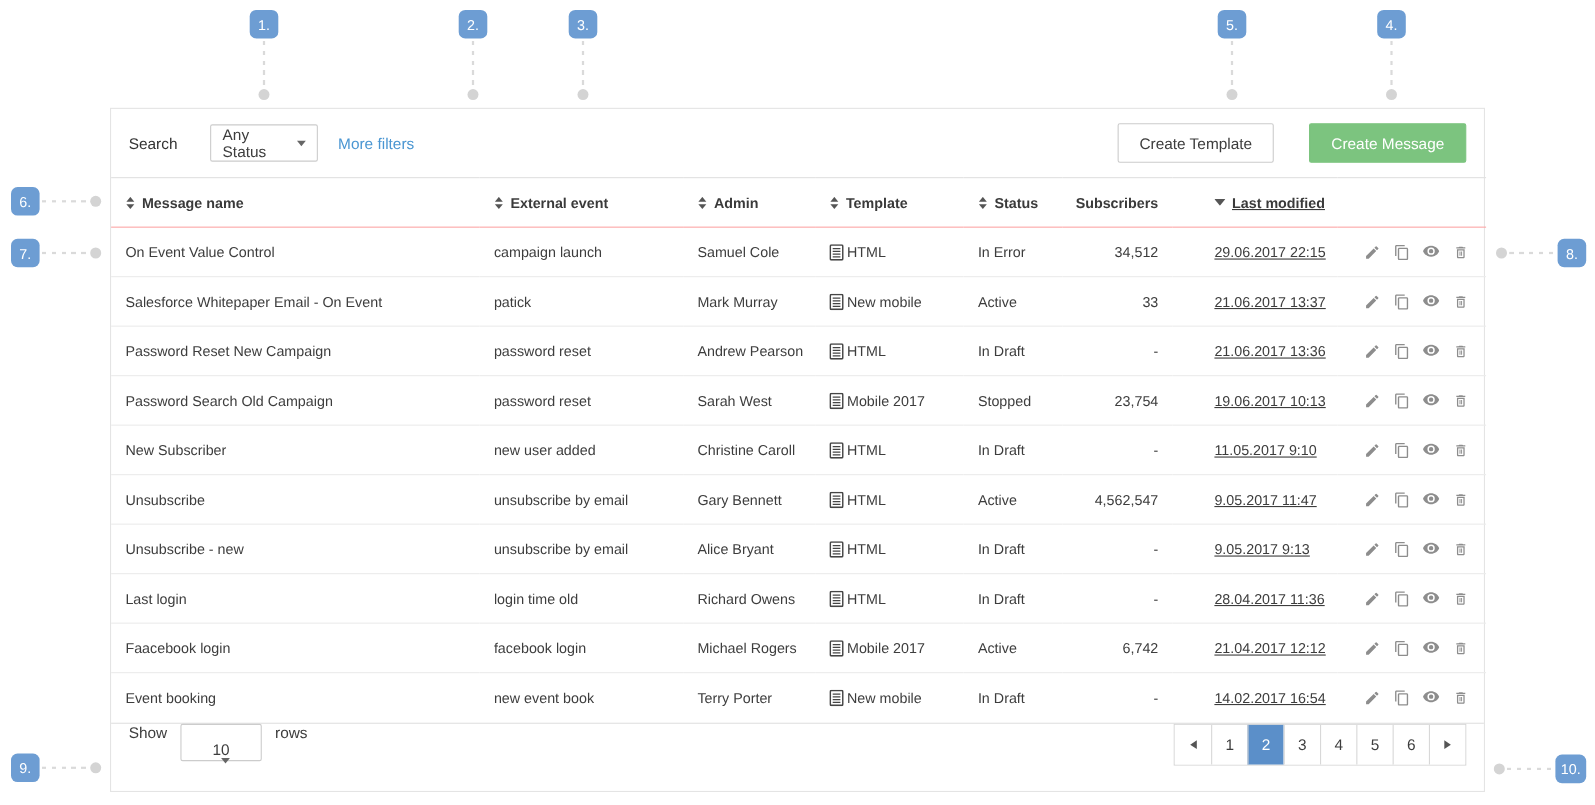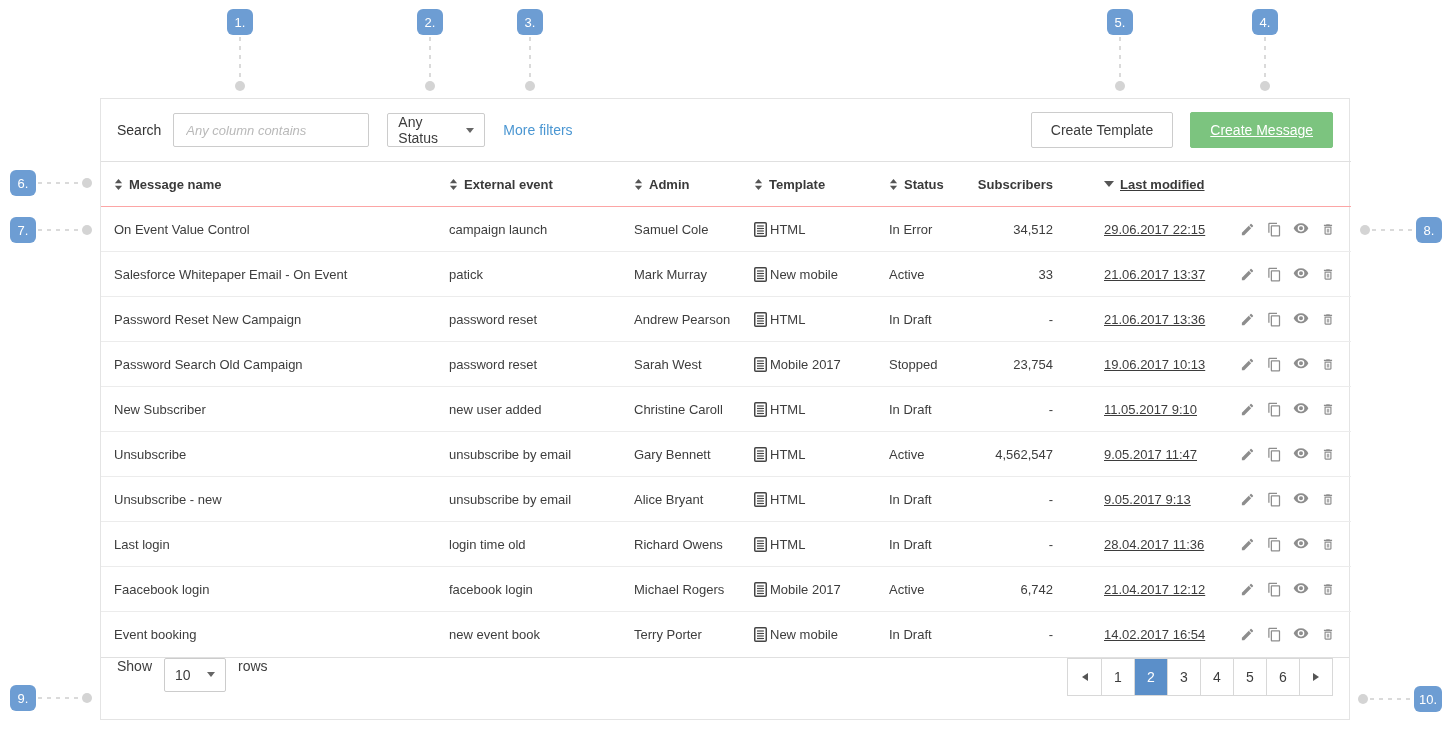--- a/index.html
+++ b/index.html
@@ -22,21 +22,21 @@
               padding:14px 10px;font-size:14px;color:#3d3d3d;box-sizing:border-box;cursor:pointer;}
   .status-select{width:98px;margin-left:18px;}
   .caret-down{width:0;height:0;border-left:4px solid transparent;border-right:4px solid transparent;
               border-top:5px solid #666;margin-left:8px;}
   .more-filters{margin-left:18px;font-size:14px;color:#4a96d2;cursor:pointer;text-decoration:none;}
   .toolbar-spacer{flex:1;}
   .btn{height:36px;padding:0 19px;font-size:14px;border-radius:2px;display:flex;
        align-items:center;cursor:pointer;box-sizing:border-box;
        font-family:"Liberation Sans","DejaVu Sans",sans-serif;}
   .btn-outline{background:#fff;border:1px solid #ccc;color:#3c3c3c;}
-  .btn-green{background:#7cc47f;border:1px solid #7cc47f;color:#fff;margin-left:17px;text-decoration:underline;}
+  .btn-green{background:#7cc47f;border:1px solid #7cc47f;color:#fff;margin-left:32px;}
 
   
   table{width:100%;border-collapse:collapse;table-layout:fixed;}
   thead tr{border-top:1px solid #e0e0e0;border-bottom:1px solid #fca5a5;}
   th{height:45px;font-size:13px;font-weight:700;color:#3a3a3a;text-align:left;
      padding:0 0 0 13px;box-sizing:border-box;}
   .th-inner{display:flex;align-items:center;gap:6px;}
   .th-right .th-inner{justify-content:flex-end;padding-right:13px;}
   .pl-lg{padding-left:38px;text-decoration:underline;}
   td{height:45px;font-size:13px;color:#3d3d3d;padding:0 0 0 13px;box-sizing:border-box;
@@ -45,21 +45,21 @@
   td.num{text-align:right;padding-right:13px;}
   .tpl-cell{display:flex;align-items:center;gap:3px;}
   .actions-cell{display:flex;align-items:center;justify-content:flex-end;gap:9px;padding-right:14px;}
   .icon-btn{width:18px;height:18px;display:flex;align-items:center;justify-content:center;cursor:pointer;}
   .icon-btn svg{display:block;}
 
   
   .tfooter{height:62px;display:flex;align-items:flex-start;padding:0 16px;
            border-top:1px solid #e0e0e0;box-sizing:border-box;}
   .show-label,.rows-label{font-size:14px;color:#3d3d3d;}
-  .rows-select{width:62px;margin:0 12px;}
+  .rows-select{width:74px;margin:0 12px;flex-direction:column;}
   .pagination{margin-left:auto;display:flex;border:1px solid #d8d8d8;}
   .page-btn{min-width:33px;height:36px;display:flex;align-items:center;justify-content:center;
             font-size:14px;color:#3d3d3d;border-left:1px solid #d8d8d8;cursor:pointer;
             box-sizing:border-box;background:#fff;}
   .pagination .page-btn:first-child{border-left:none;}
   .page-btn.active{background:#5b8fc9;color:#fff;}
   .tri-left{width:0;height:0;border-top:4px solid transparent;border-bottom:4px solid transparent;
             border-right:6px solid #555;}
   .tri-right{width:0;height:0;border-top:4px solid transparent;border-bottom:4px solid transparent;
              border-left:6px solid #555;}
@@ -134,21 +134,20 @@
   <div class="callout c10">
     <div class="dot"></div>
     <div class="hline"></div>
     <div class="badge">10.</div>
   </div>
 
   <div class="panel">
 
     <div class="toolbar">
       <span class="search-label">Search</span>
-      <input class="search-input" type="text" placeholder="Any column contains" style="">
       <div class="select-box status-select">
         <span>Any Status</span>
         <span class="caret-down"></span>
       </div>
       <a class="more-filters">More filters</a>
       <div class="toolbar-spacer"></div>
       <div class="btn btn-outline">Create Template</div>
       <div class="btn btn-green">Create Message</div>
     </div>
 

